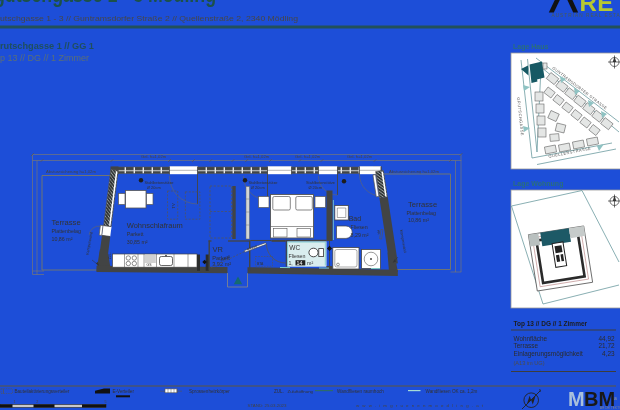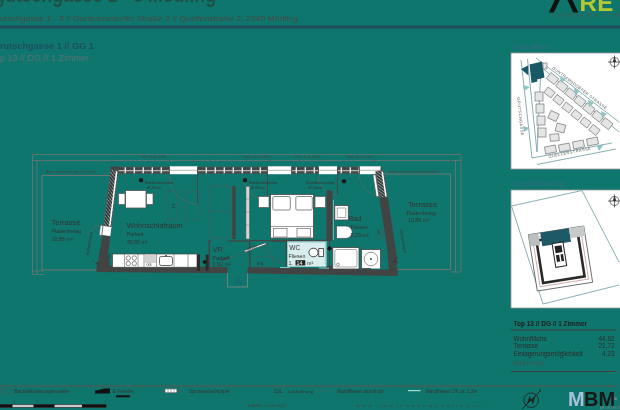--- a/index.html
+++ b/index.html
@@ -1,16 +1,16 @@
 <!DOCTYPE html>
 <html><head>
 <meta charset="utf-8">
 <style>
   html,body{margin:0;padding:0;background:#fff;}
-  #page{position:relative;width:620px;height:410px;overflow:hidden;background:#0f766e;
+  #page{position:relative;width:620px;height:410px;overflow:hidden;background:#1d4ed8;
         font-family:"Liberation Sans", sans-serif;}
   svg{position:absolute;left:0;top:0;}
   text{font-family:"Liberation Sans", sans-serif;}
 </style>
 </head>
 <body>
 <div id="page">
 <svg width="620" height="410" viewBox="0 0 620 410">
 
   <text x="-6" y="1.8" font-size="22" font-weight="bold" fill="#1c5149" textLength="222" lengthAdjust="spacingAndGlyphs">gutschgasse 1 - 3 Mödling</text>

